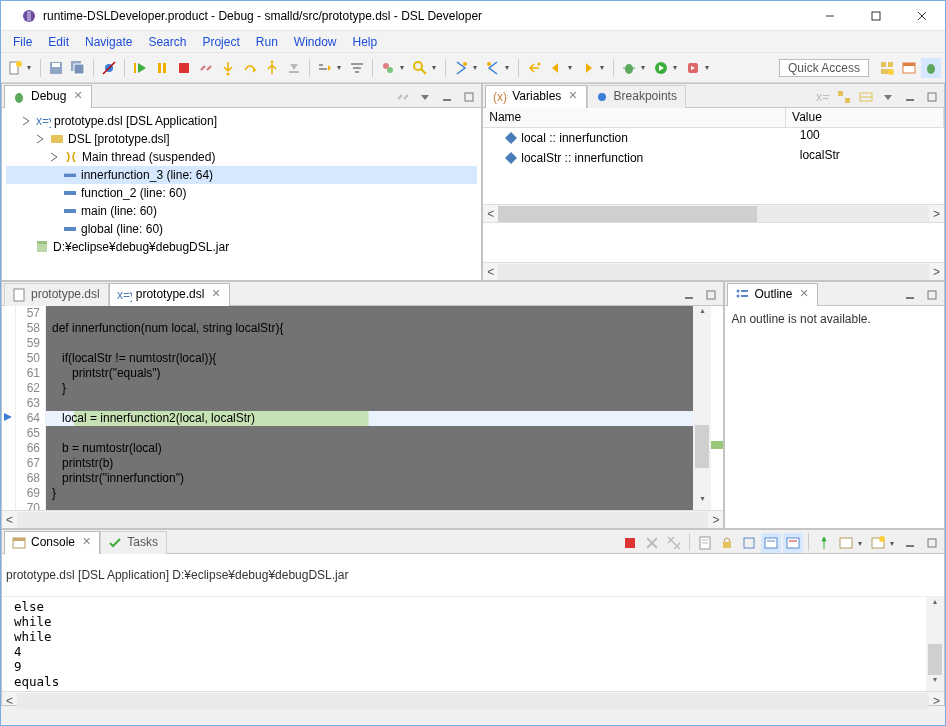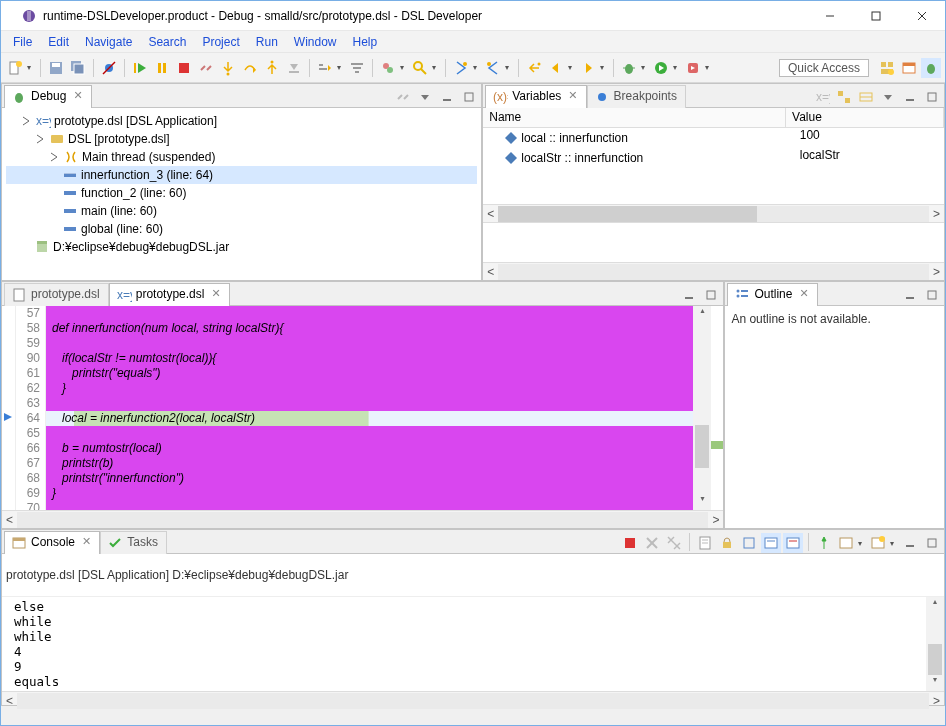--- a/index.html
+++ b/index.html
@@ -38,21 +38,21 @@
 .varcols .nc { flex: 2; } .varcols .vc { flex: 1; }
 .varrow { display: flex; height: 20px; }
 .varrow .nc { flex: 2; padding-left: 22px; display: flex; align-items: center; gap: 4px; }
 .varrow .vc { flex: 1; padding-left: 6px; }
 .hsb { height: 18px; display: flex; align-items: center; border-top: 1px solid #ddd; background: #f4f4f4; font-family: Arial; color: #555; }
 .hsb .tl, .hsb .tr { padding: 0 4px; }
 .hsb .track { flex: 1; height: 16px; background: #eaeaea; position: relative; }
 .hsb .thumb { position: absolute; left: 0; width: 60%; height: 100%; background: #cfcfcf; }
 .editor { display: flex; flex: 1; min-height: 0; font-family: Consolas, monospace; font-size: 12.5px; }
 .gutter { width: 30px; background: #fff; color: #888; text-align: right; padding-right: 5px; border-right: 1px solid #eee; }
-.lines { flex: 1; background: #d946ef; overflow: hidden; position: relative; font-style: italic; }
+.lines { flex: 1; background: #737373; overflow: hidden; position: relative; }
 .ln { height: 15px; line-height: 15px; white-space: pre; padding-left: 6px; }
 .ln.cur { background: #eaf2fd; }
 .ln.hl { background-image: linear-gradient(#c6e2b4, #c6e2b4); background-repeat: no-repeat; background-position: 6px 0; }
 .gln { height: 15px; line-height: 15px; }
 .vsb { width: 18px; background: #f2f2f2; display: flex; flex-direction: column; }
 .vsb .up, .vsb .dn { height: 16px; text-align: center; font-size: 8px; color: #666; font-family: Arial; }
 .vsb .vtrack { flex: 1; position: relative; }
 .vsb .vthumb { position: absolute; left: 2px; right: 2px; background: #cfcfcf; }
 .outline { padding: 6px; color: #333; }
 .console { font-family: Consolas, monospace; font-size: 12.5px; padding: 2px 12px; white-space: pre; }
@@ -549,21 +549,21 @@
             <div style="position:absolute;top:105px;left:1px">
                 <svg width="12" height="12">
                   <path d="M1 2 L9 6 L1 10 Z" fill="#3a7ed6"></path>
                 </svg>
               </div>
           </div>
           <div class="gutter" id="gutter">
               <div class="gln">57</div>
               <div class="gln">58</div>
               <div class="gln">59</div>
-              <div class="gln">90</div>
+              <div class="gln">50</div>
               <div class="gln">61</div>
               <div class="gln">62</div>
               <div class="gln">63</div>
               <div class="gln">64</div>
               <div class="gln">65</div>
               <div class="gln">66</div>
               <div class="gln">67</div>
               <div class="gln">68</div>
               <div class="gln">69</div>
               <div class="gln">70</div>

